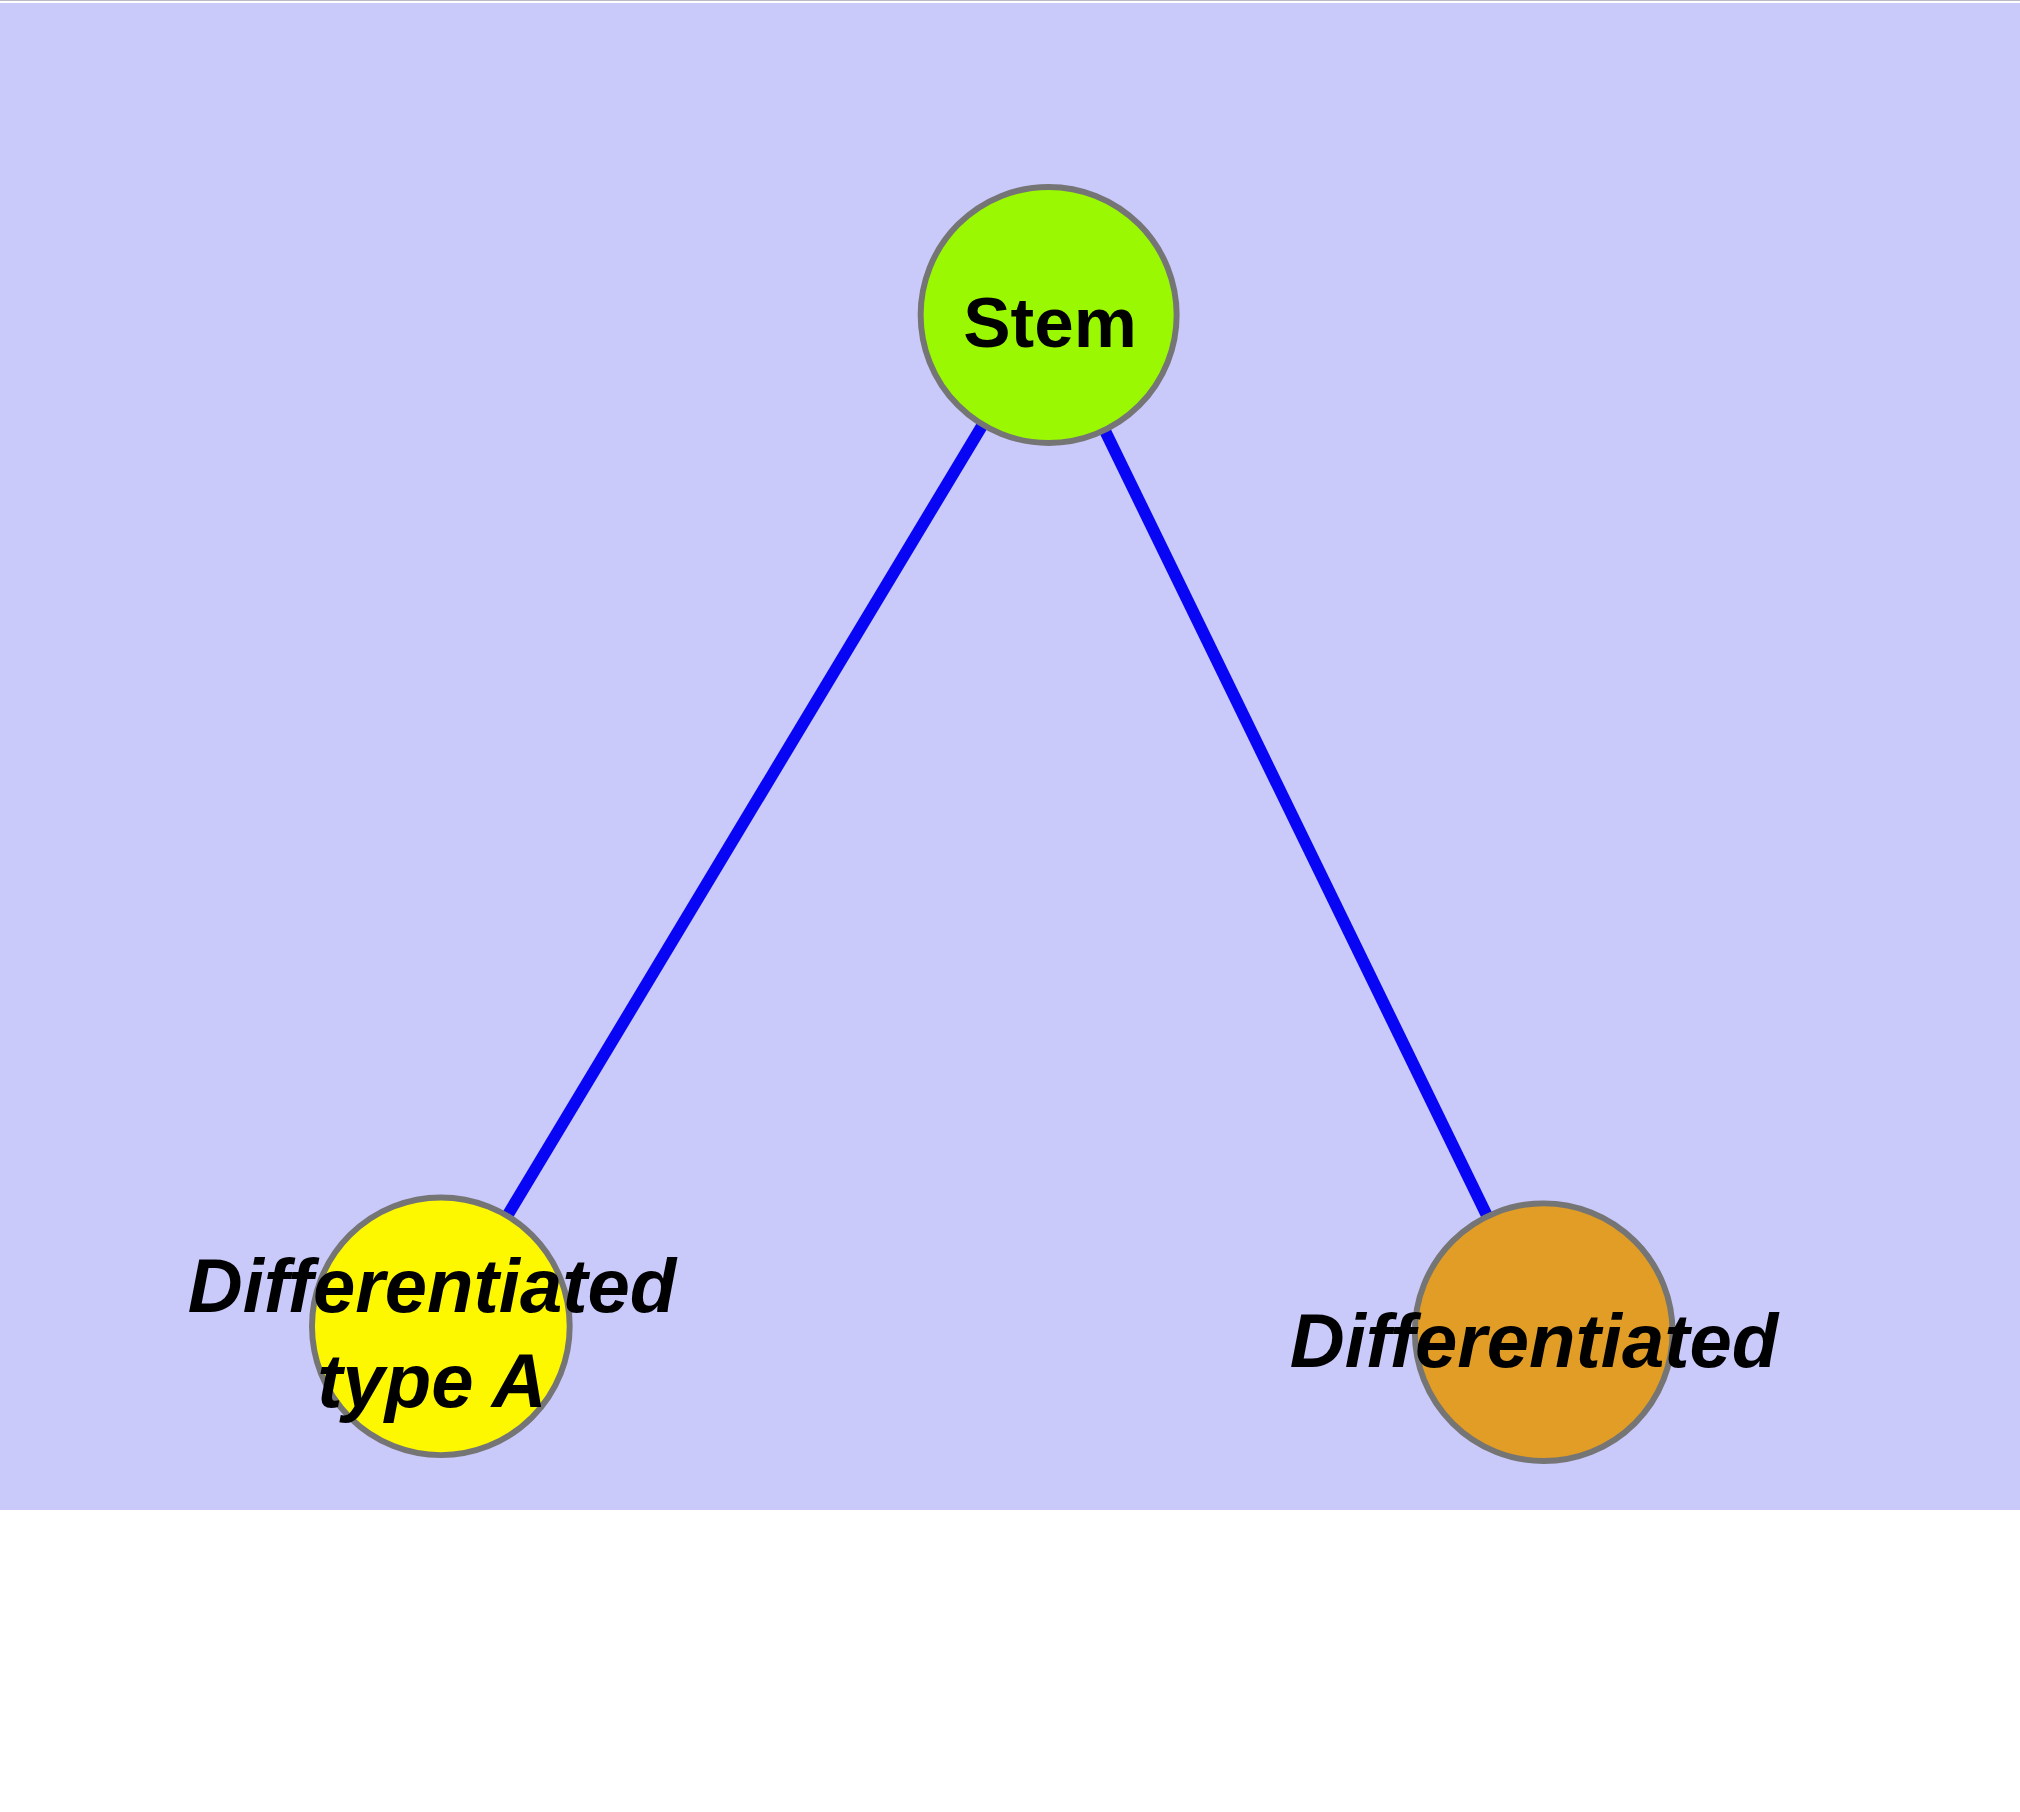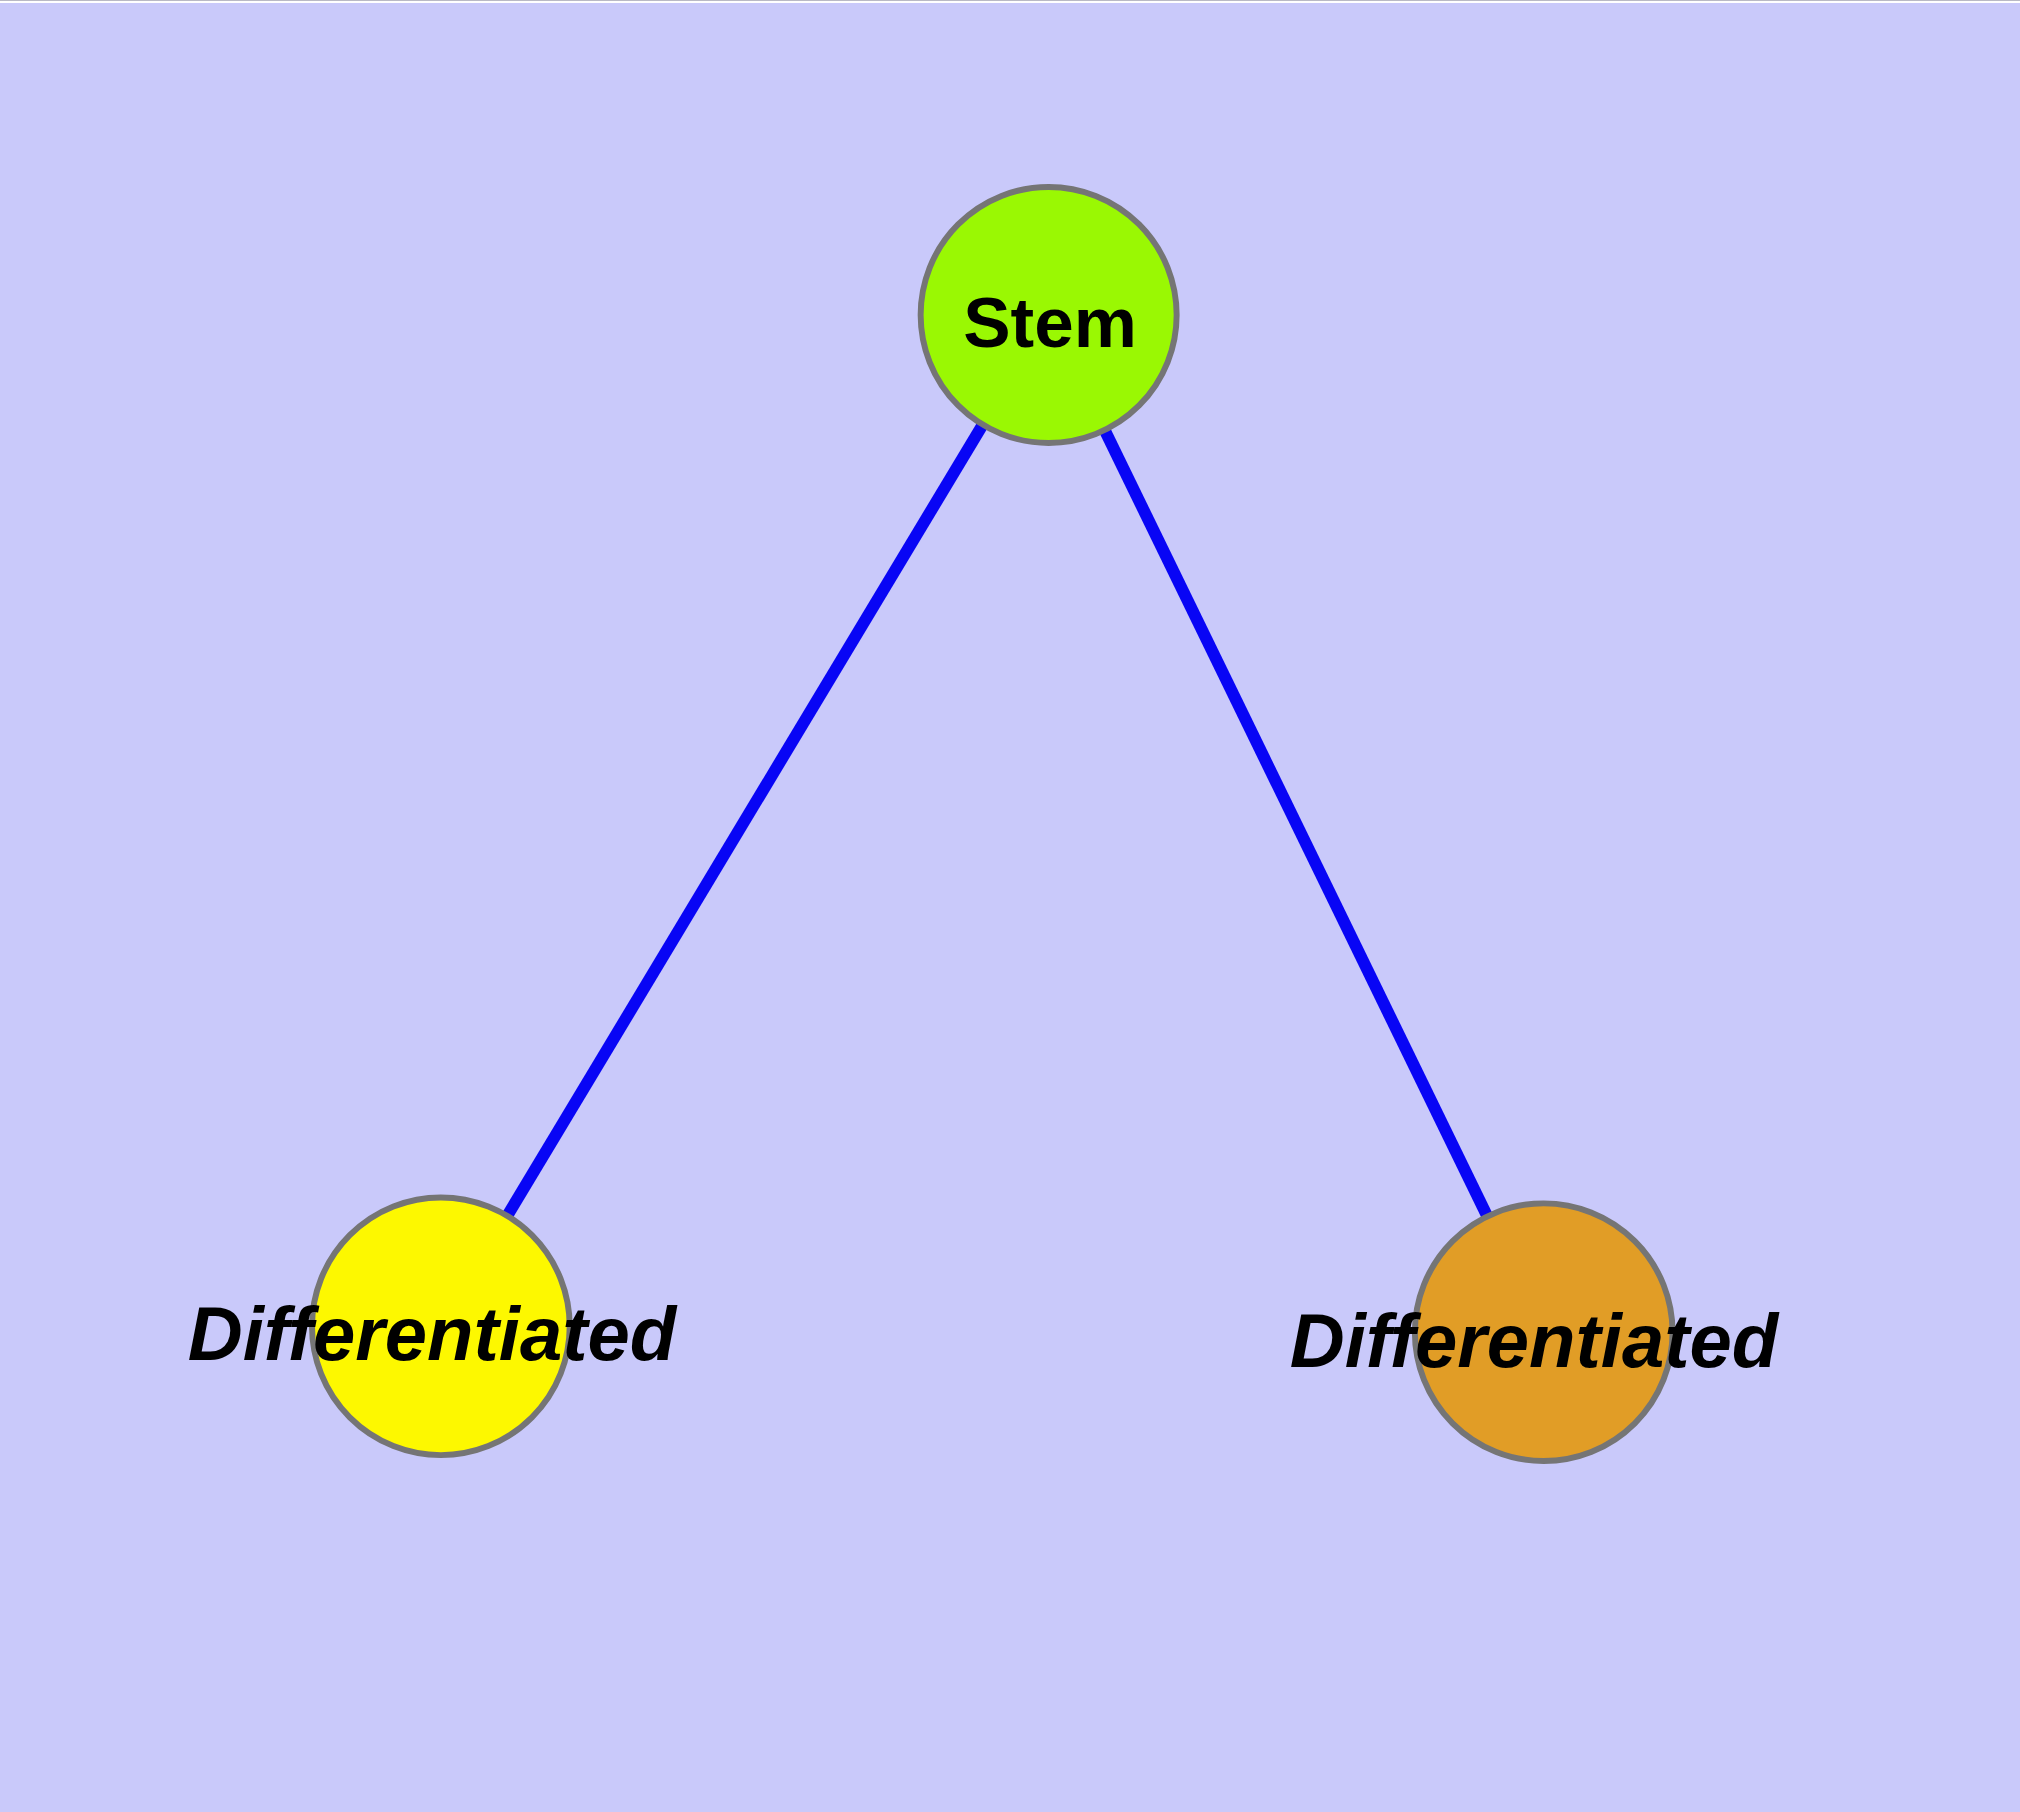--- a/index.html
+++ b/index.html
@@ -12,21 +12,21 @@
     position: relative;
     overflow: hidden;
     font-family: "Liberation Sans", sans-serif;
     background: #ffffff;
   }
   .canvas {
     position: absolute;
     left: 0;
     top: 3.4px;
     width: 2021px;
-    height: 1809px;
+    height: 1507px;
   }
   .top-strip {
     position: absolute;
     left: 0;
     top: 0;
     width: 2021px;
     height: 3.4px;
     background: #ffffff;
     border-top: 0.8px solid #b9b9c4;
     box-sizing: border-box;
@@ -74,20 +74,21 @@
 
     <circle cx="1237" cy="368" r="151" stroke-width="7" fill="#9af803" stroke="#757575"></circle>
     <circle cx="520" cy="1561" r="152" stroke-width="7" fill="#fdf800" stroke="#757575"></circle>
     <circle cx="1821" cy="1568" r="152" stroke-width="7" fill="#e19d26" stroke="#757575"></circle>
   </svg>
 
   <div class="node-label single stem-label" style="color: rgb(0, 0, 0);">Stem</div>
 
   <div class="node-label double type-a-label" style="color: rgb(0, 0, 0);">
     <div>Differentiated</div>
+    <div>type A</div>
   </div>
 
   <div class="node-label double type-b-label" style="color: rgb(0, 0, 0);">
     <div>Differentiated</div>
   </div>
 
 </div>
 
 
 </body></html>

